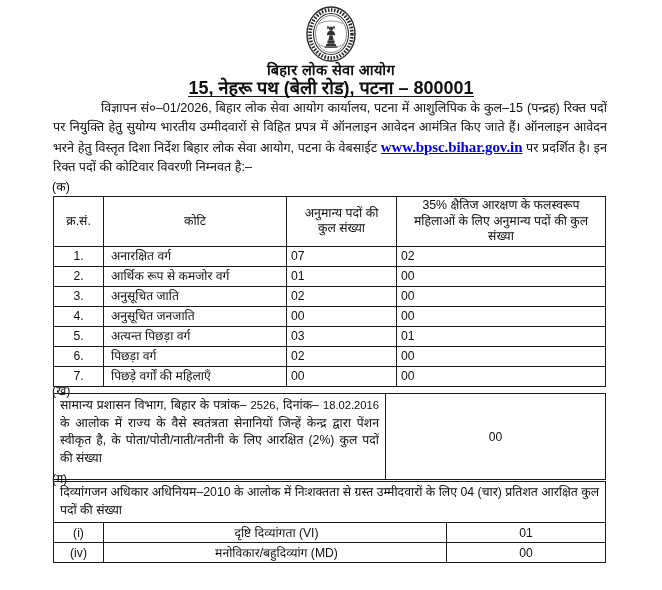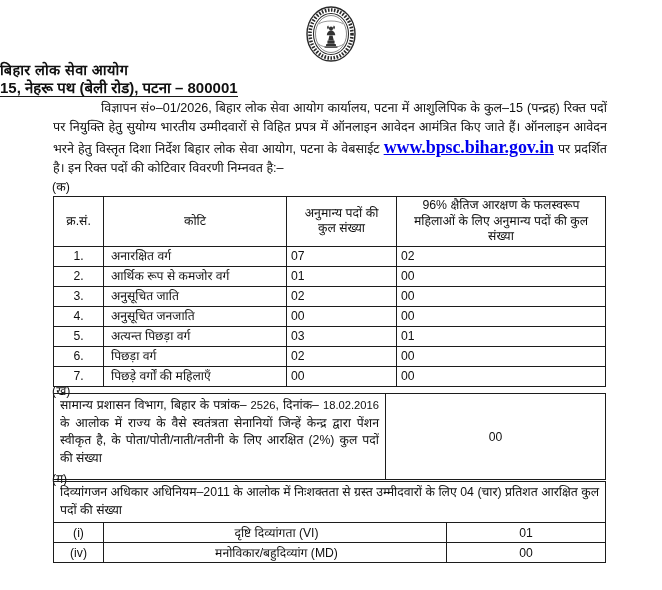--- a/index.html
+++ b/index.html
@@ -38,31 +38,31 @@
     position: relative;
   }
   .emblem svg { display:block; }
 
   
   .heading-block {
     position: absolute;
     left: 0;
     top: 62px;
     width: 662px;
-    text-align: left;
+    text-align: center;
   }
   .org-name {
     font-size: 14.5px;
     font-weight: bold;
     letter-spacing: 0.4px;
     line-height: 17px;
     font-family: "Liberation Sans", "DejaVu Sans", sans-serif;
   }
   .org-addr {
-    font-size: 15px;
+    font-size: 18px;
     font-weight: bold;
     line-height: 16px;
     margin-top: 1px;
     display: inline-block;
     border-bottom: 1px solid #1a1a1a;
     padding-bottom: 0px;
     font-family: "Liberation Sans", "DejaVu Sans", sans-serif;
   }
 
   
@@ -76,21 +76,21 @@
     text-align: justify;
     text-align-last: left;
     font-family: "Liberation Sans", "DejaVu Sans", sans-serif;
     font-weight: 500;
   }
   .intro .indent { display: inline-block; width: 48px; }
   .site-link {
     font-family: "Liberation Serif", "DejaVu Serif", serif;
     font-weight: bold;
     text-decoration: underline;
-    font-size: 18px;
+    font-size: 15px;
     letter-spacing: -0.1px;
   }
 
   
   .sec-label {
     position: absolute;
     left: 52px;
     font-size: 12.4px;
     font-family: "Liberation Sans", "DejaVu Sans", sans-serif;
   }
@@ -218,21 +218,21 @@
     </colgroup>
     <thead>
       <tr>
         <th>क्र.सं.</th>
         <th>कोटि</th>
         <th>
           <div>अनुमान्य पदों की</div>
           <div>कुल संख्या</div>
         </th>
         <th>
-          <div>96% क्षैतिज आरक्षण के फलस्वरूप</div>
+          <div>35% क्षैतिज आरक्षण के फलस्वरूप</div>
           <div>महिलाओं के लिए अनुमान्य पदों की कुल</div>
           <div>संख्या</div>
         </th>
       </tr>
     </thead>
     <tbody>
       <tr>
         <td class="sn">1.</td>
         <td class="kot">अनारक्षित वर्ग</td>
         <td class="num">07</td>
@@ -295,21 +295,21 @@
   <div class="sec-label" id="label-ga">(ग)</div>
 
   <table class="doc" id="table-ga">
     <colgroup>
         <col class="col-ga-rn">
         <col class="col-ga-lbl">
         <col class="col-ga-val">
       </colgroup>
     <tbody>
       <tr>
-        <td class="hdr" colspan="3">दिव्यांगजन अधिकार अधिनियम–2011 के आलोक में निःशक्तता से ग्रस्त उम्मीदवारों के लिए 04 (चार) प्रतिशत आरक्षित कुल पदों की संख्या</td>
+        <td class="hdr" colspan="3">दिव्यांगजन अधिकार अधिनियम–2010 के आलोक में निःशक्तता से ग्रस्त उम्मीदवारों के लिए 04 (चार) प्रतिशत आरक्षित कुल पदों की संख्या</td>
       </tr>
       <tr>
         <td class="rn">(i)</td>
         <td class="lbl">दृष्टि दिव्यांगता (VI)</td>
         <td class="val">01</td>
       </tr>
       <tr>
         <td class="rn">(iv)</td>
         <td class="lbl">मनोविकार/बहुदिव्यांग (MD)</td>
         <td class="val">00</td>

